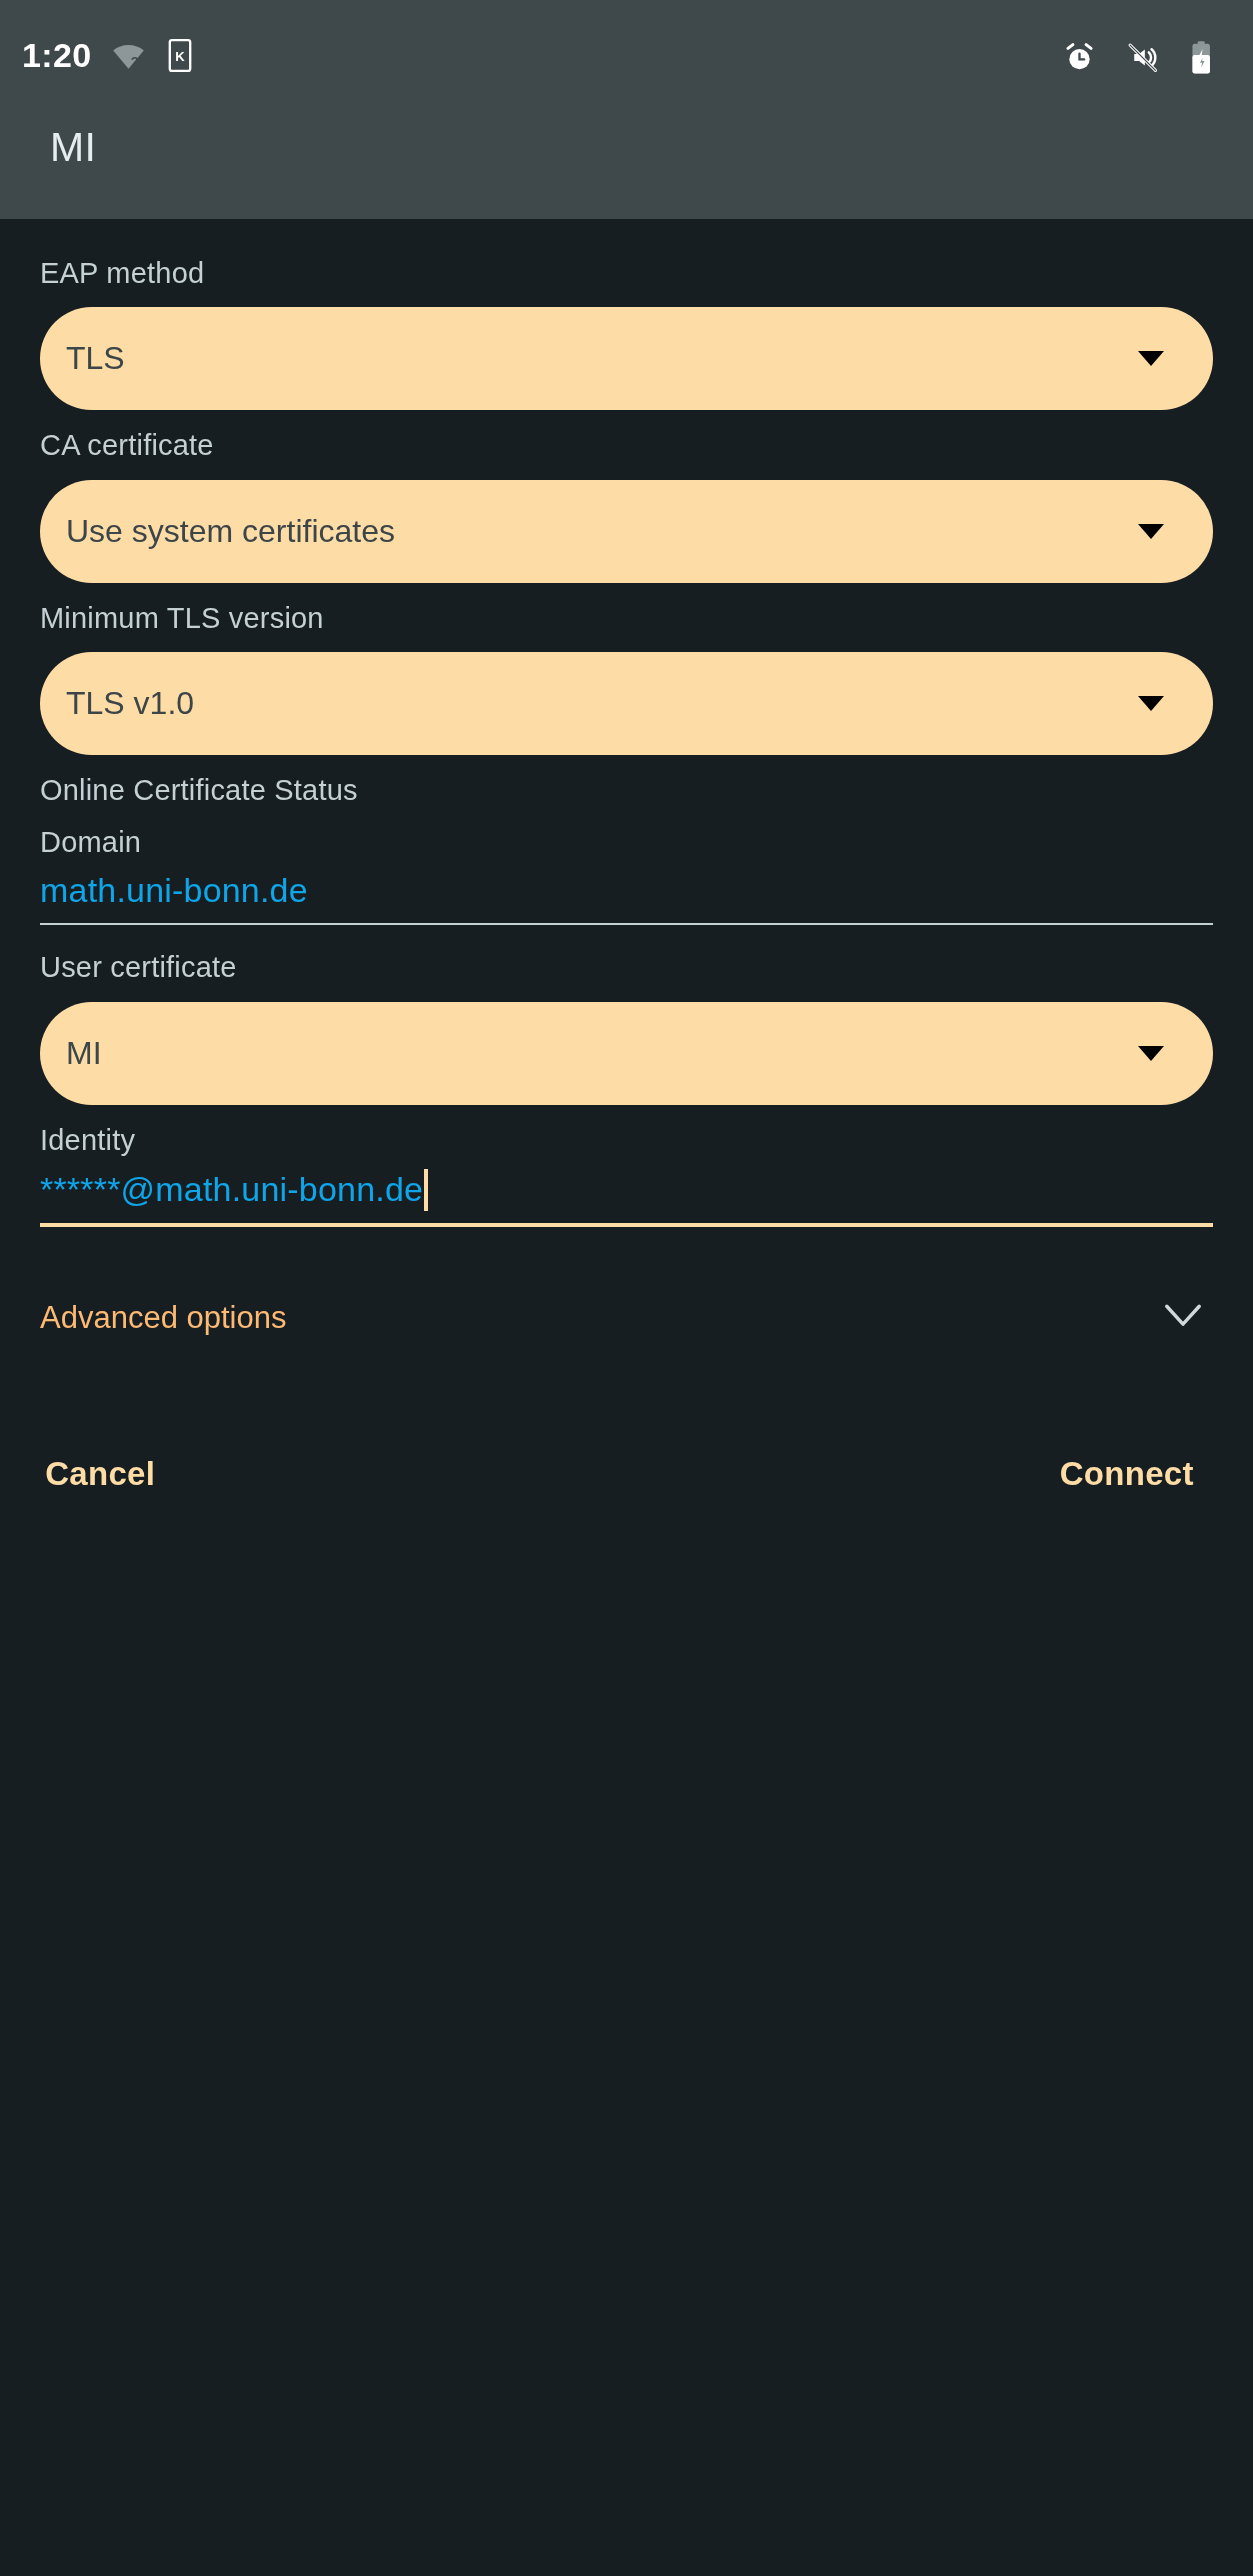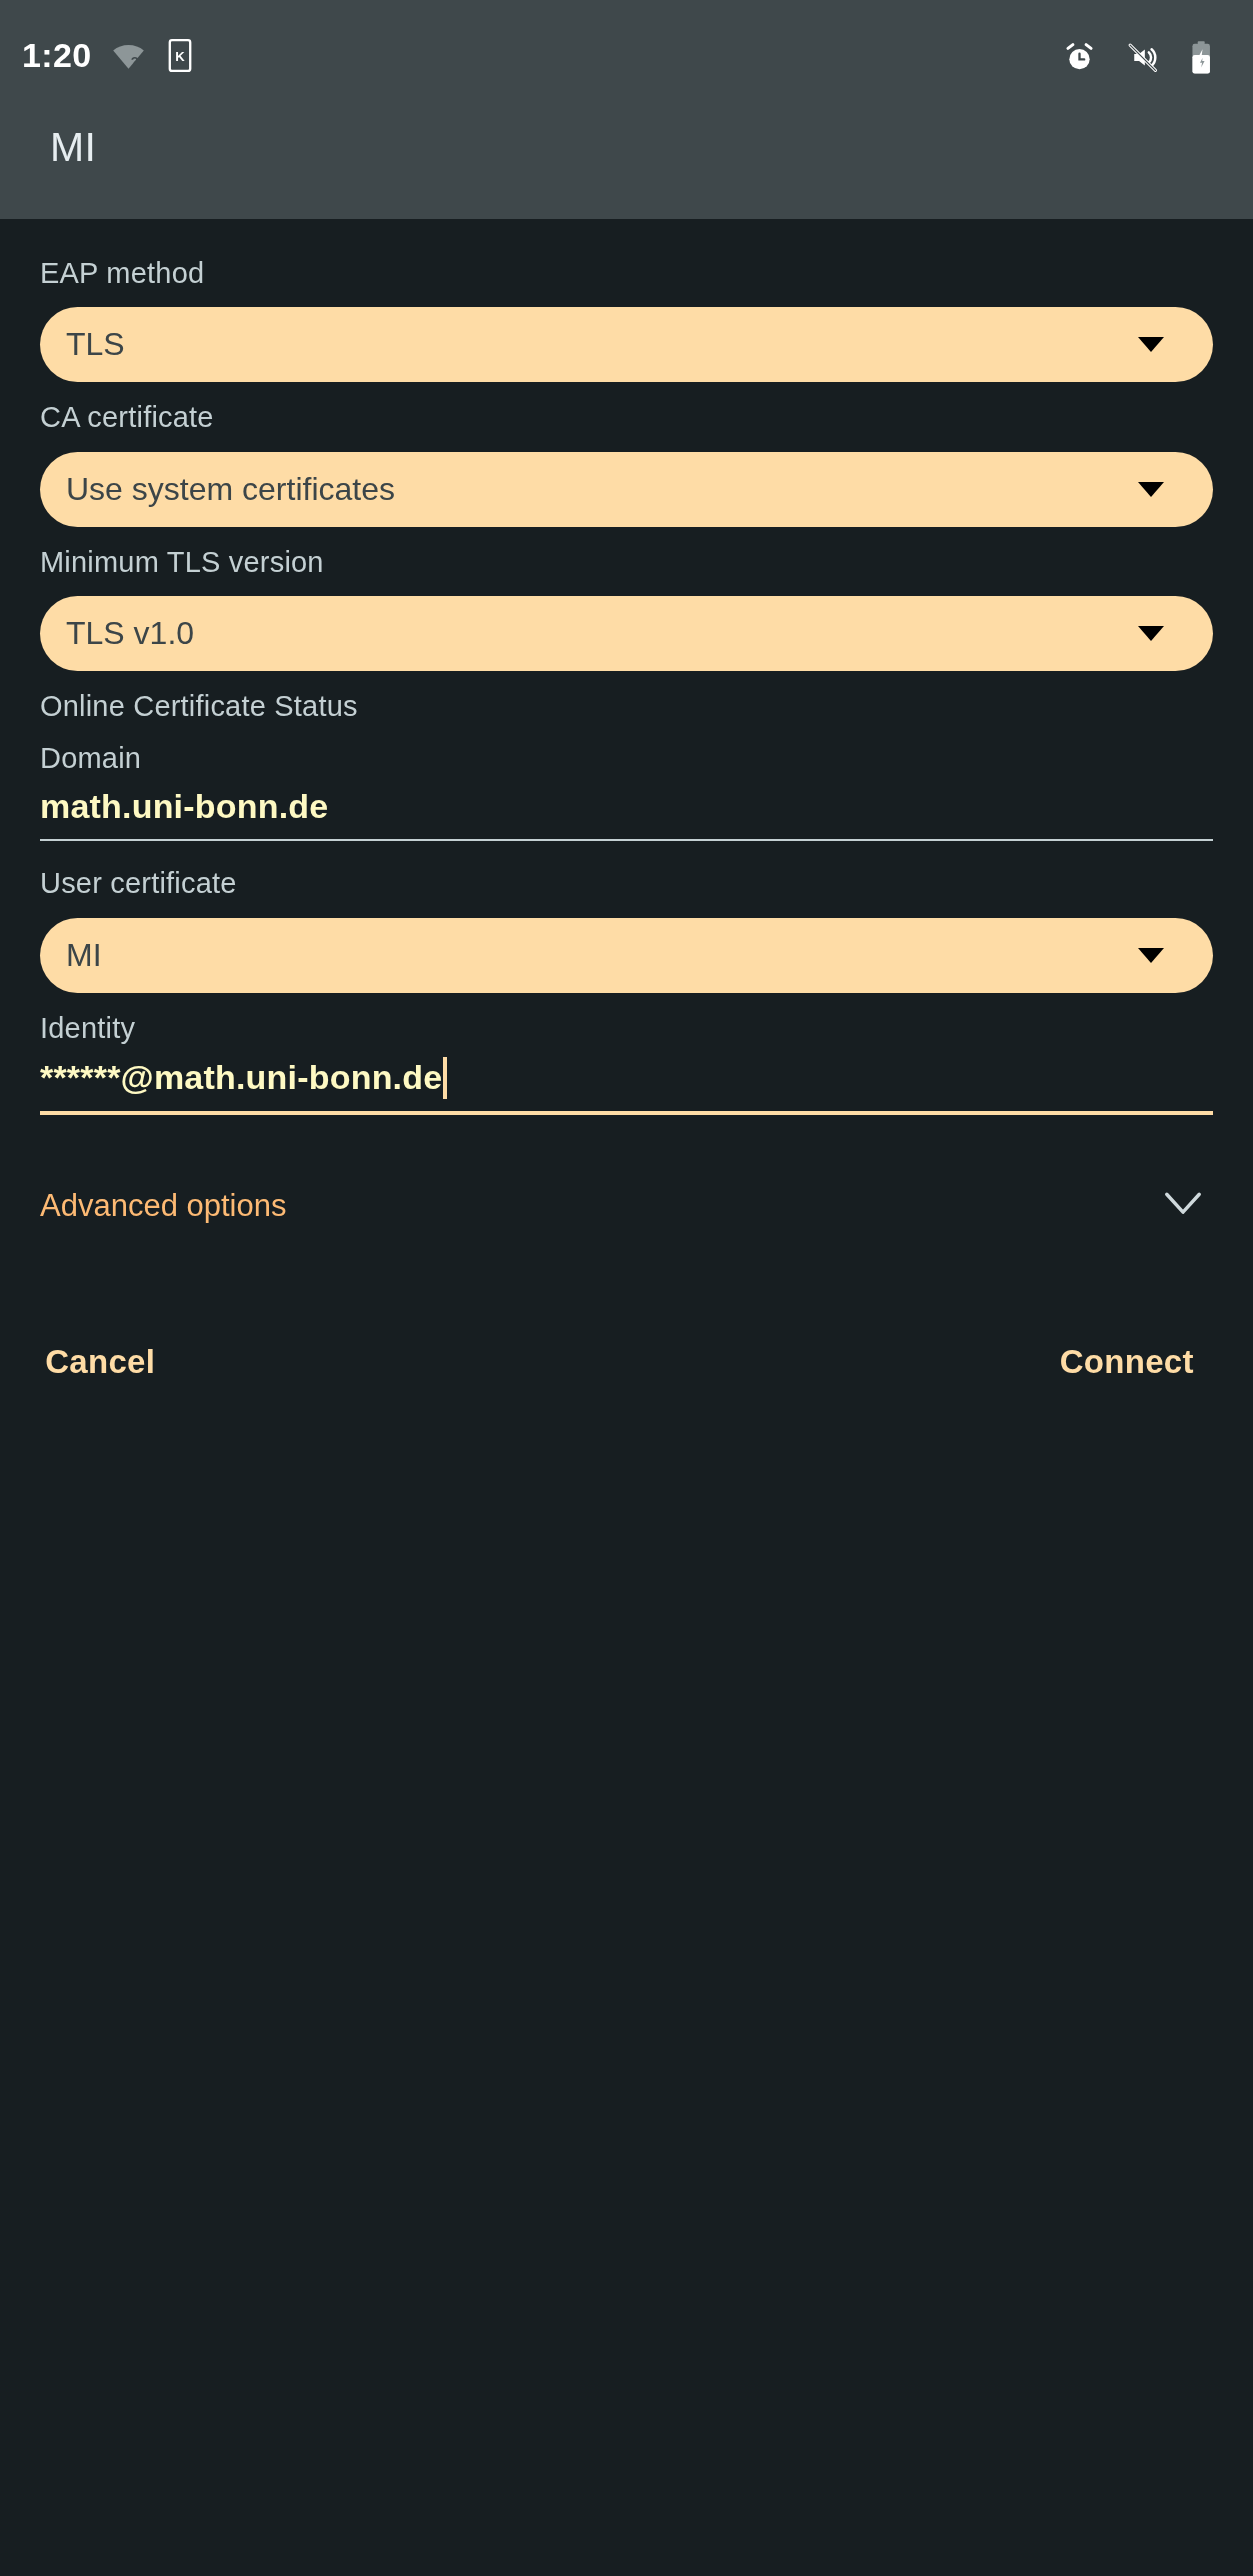--- a/index.html
+++ b/index.html
@@ -60,21 +60,21 @@
     font-size:29px;
     font-weight:400;
     letter-spacing:0.2px;
   }
 
   
   .spinner {
     position:relative;
     background:#fedca6;
     border-radius:869px;
-    height:75px;
+    height:103px;
     display:flex;
     align-items:center;
     padding:0 26px;
     margin-top:17.4px;
   }
   .spinner-value {
     color:#3c4548;
     font-size:32px;
     font-weight:400;
     flex:1;
@@ -87,23 +87,23 @@
     border-left:13px solid transparent;
     border-right:13px solid transparent;
     border-top:15.7px solid #000000;
     margin-right:22.6px;
     flex:none;
   }
 
   
   .edittext { margin-top:12.2px; }
   .edittext-value {
-    color:#fef9c3;
+    color:#0ea5e9;
     font-size:34px;
-    font-weight:bold;
+    font-weight:normal;
     letter-spacing:0.2px;
     padding-bottom:12.2px;
     white-space:nowrap;
     display:flex;
     align-items:center;
   }
   .edittext-rule {
     height:2.6px;
     background:#c4d0d3;
     width:100%;

